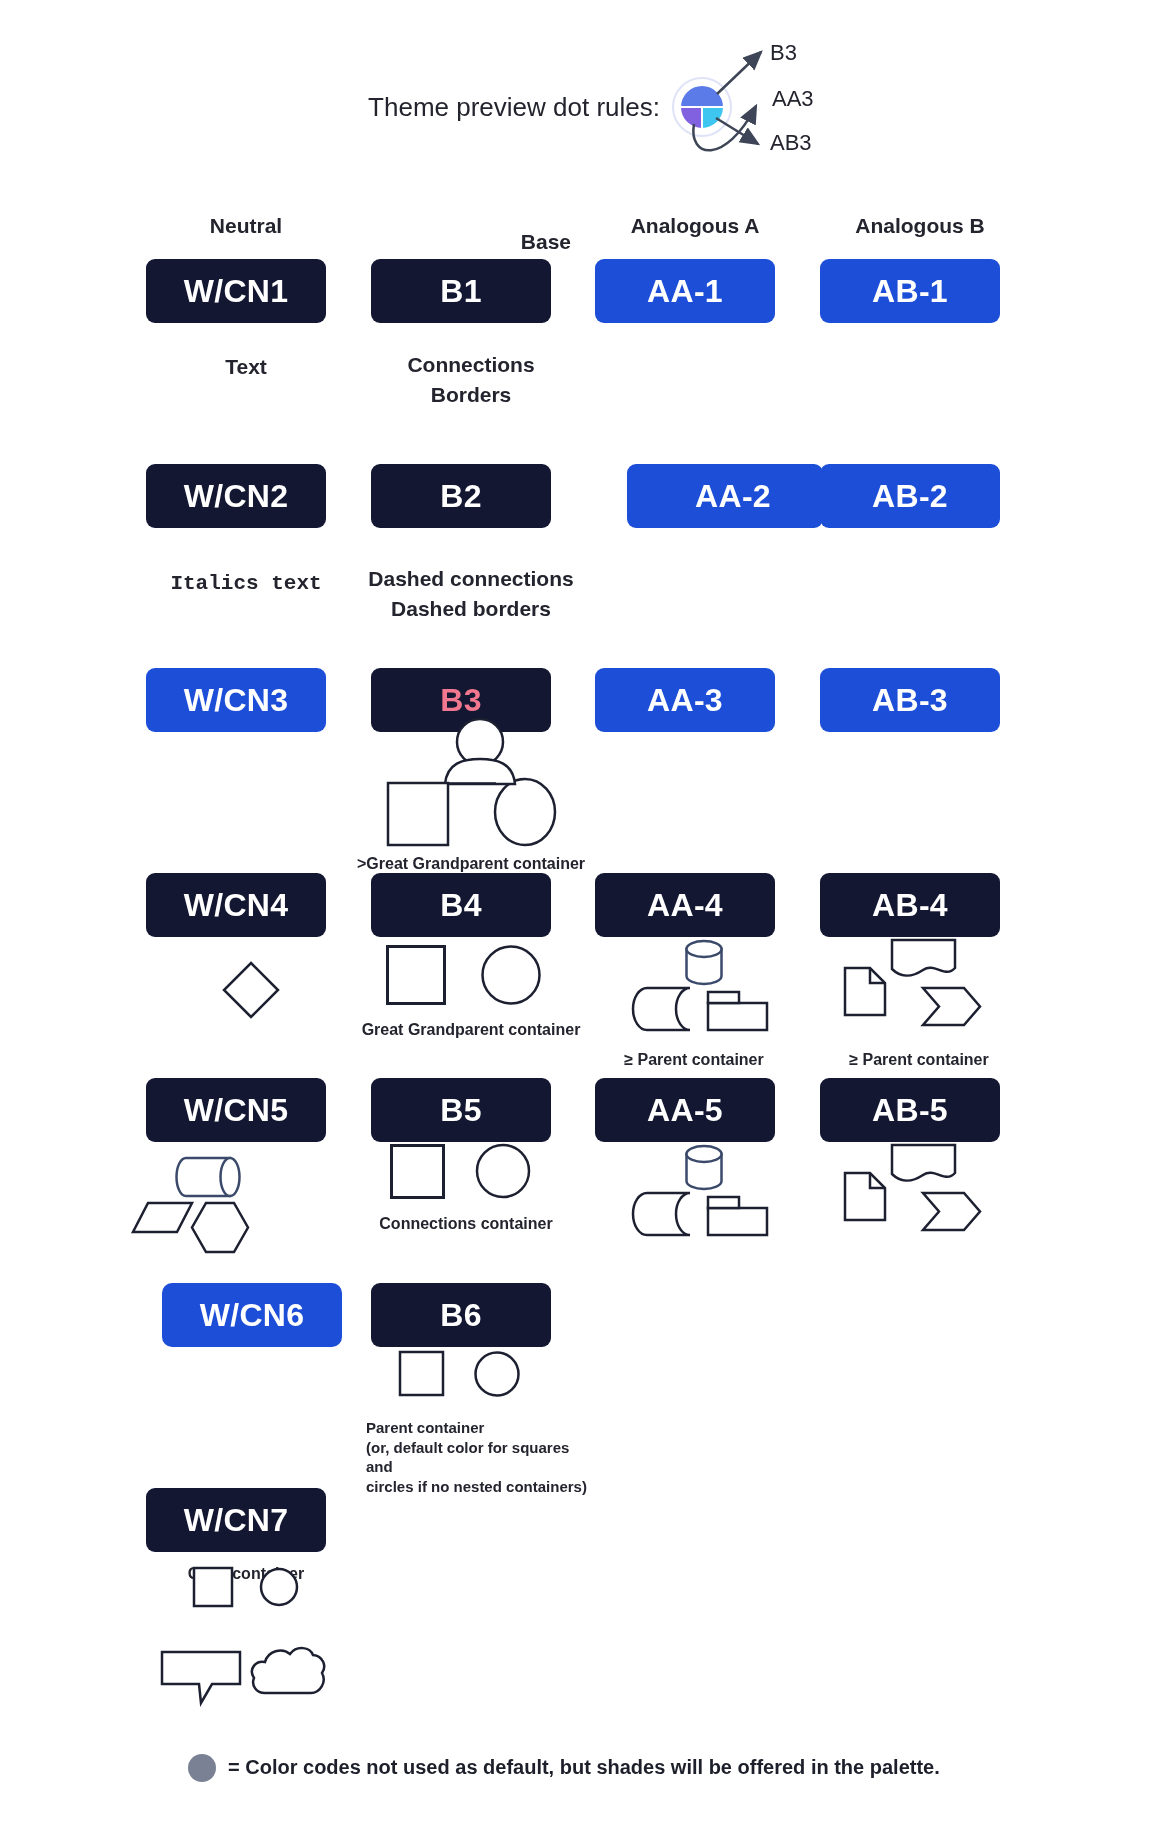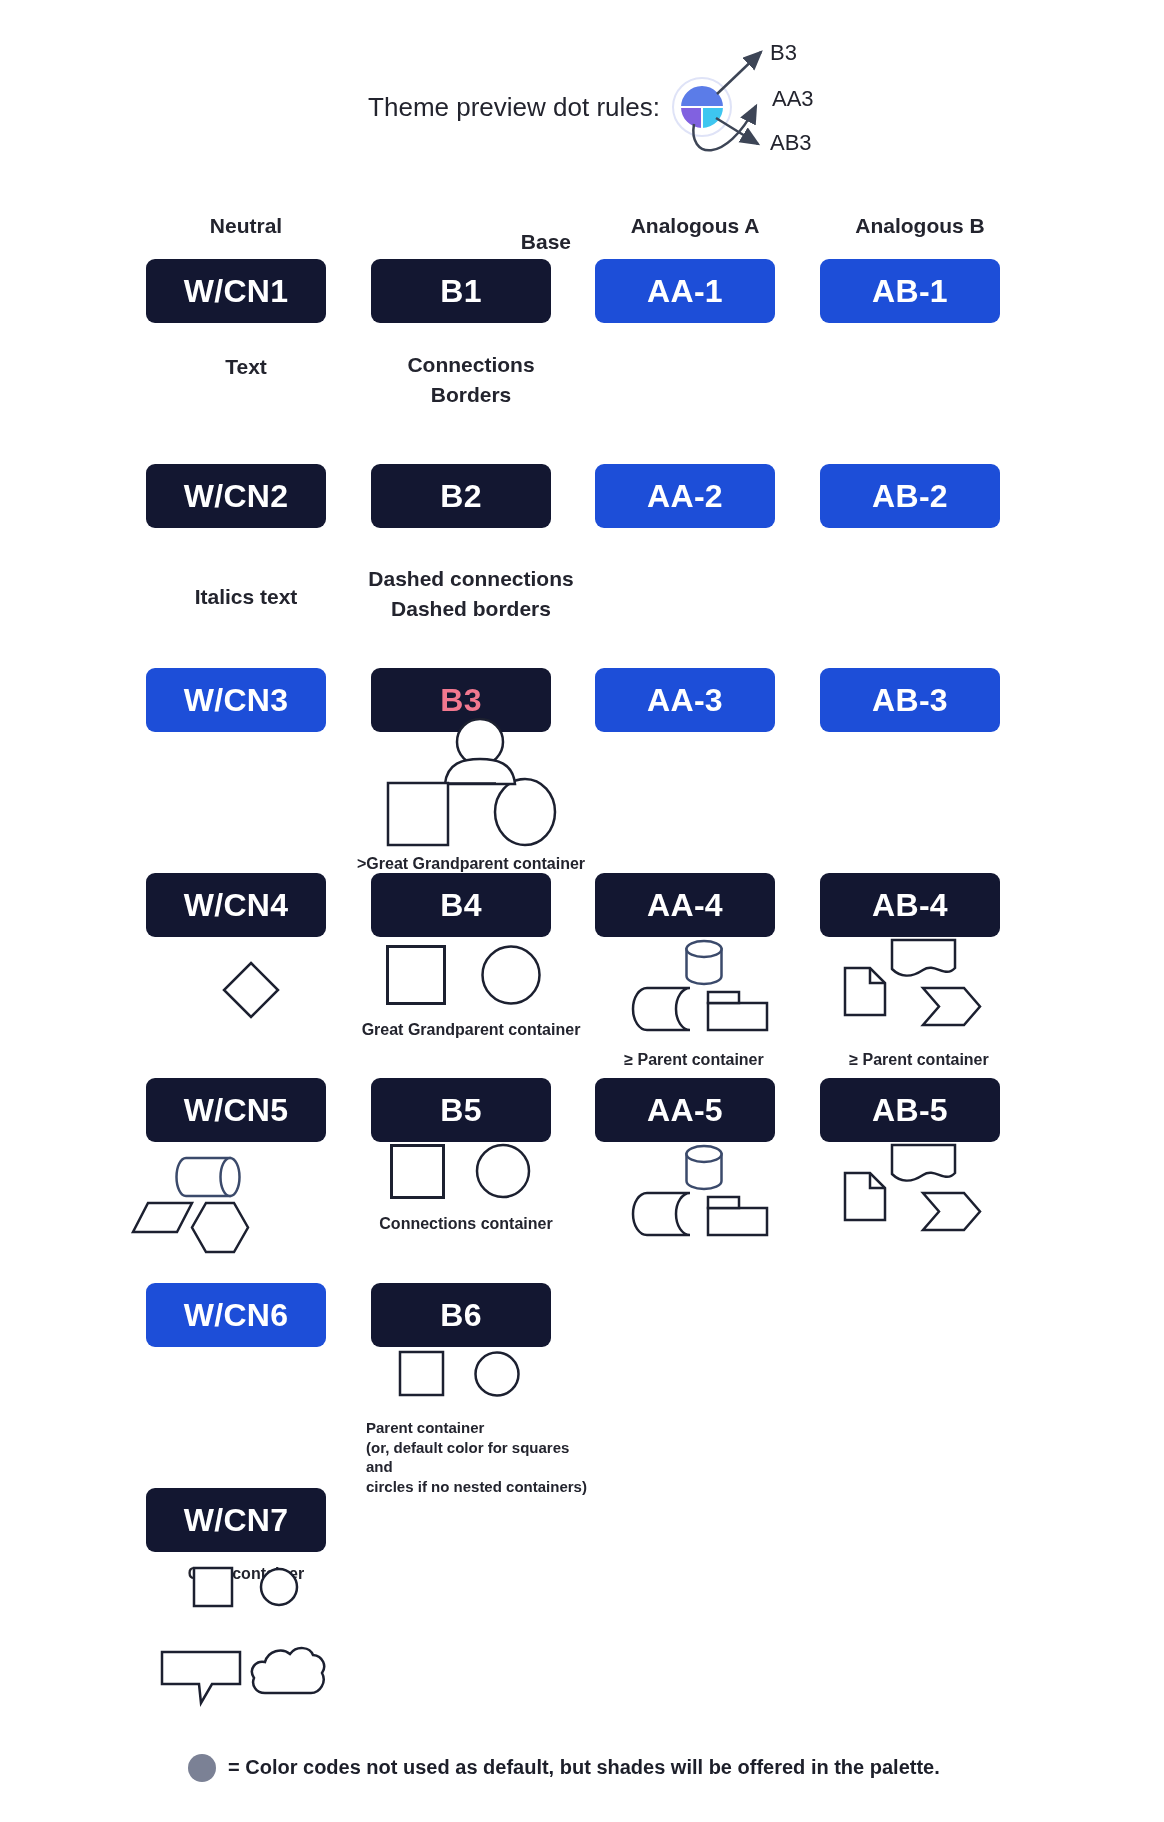--- a/index.html
+++ b/index.html
@@ -63,23 +63,23 @@
   <div class="sw sw--gray" style="left:595px;top:259px;">AA-1</div>
   <div class="sw sw--gray" style="left:820px;top:259px;">AB-1</div>
   <div class="note note--lg" style="left:146px;top:340px;width:200px;">Text</div>
   <div class="note note--lg" style="left:371px;top:338px;width:200px;">
     <div>Connections</div>
     <div>Borders</div>
   </div>
 
   <div class="sw sw--dark" style="left:146px;top:464px;">W/CN2</div>
   <div class="sw sw--dark" style="left:371px;top:464px;">B2</div>
-  <div class="sw sw--gray" style="left:595px;top:464px;">AA-2</div>
+  <div class="sw sw--gray" style="left:627px;top:464px;padding-left:16px;">AA-2</div>
   <div class="sw sw--gray" style="left:820px;top:464px;">AB-2</div>
-  <div class="note note--lg" style="left:146px;top:570px;width:200px;">Italics text</div>
+  <div class="note note--lg" style="left:146px;top:557px;width:200px;font-family:Liberation Mono, monospace;">Italics text</div>
   <div class="note note--lg" style="left:361px;top:552px;width:220px;">
     <div>Dashed connections</div>
     <div>Dashed borders</div>
   </div>
 
   <div class="sw sw--gray" style="left:146px;top:668px;">W/CN3</div>
   <div class="sw sw--dark sw--pinktext" style="left:371px;top:668px;">B3</div>
   <div class="sw sw--gray" style="left:595px;top:668px;">AA-3</div>
   <div class="sw sw--gray" style="left:820px;top:668px;">AB-3</div>
 
@@ -150,21 +150,21 @@
     <rect x="86" y="53" width="31" height="11" fill="#ffffff" stroke="#1c2030" stroke-width="2.5"></rect>
   </svg>
 
   <svg class="shape" style="left:840px;top:1143px;" width="160" height="95" viewBox="0 0 160 95">
     <path d="M5,30 H30 L45,45 V77 H5 Z" fill="#ffffff" stroke="#1c2030" stroke-width="2.5"></path>
     <path d="M30,30 V45 H45" fill="none" stroke="#1c2030" stroke-width="2.5"></path>
     <path d="M52,2 H115 V30 C105,41 95,24 83,32 C71,40 60,39 52,31 Z" fill="#ffffff" stroke="#1c2030" stroke-width="2.5"></path>
     <polygon points="83,50 124,50 140,68.5 124,87 83,87 99,68.5" fill="#ffffff" stroke="#1c2030" stroke-width="2.5"></polygon>
   </svg>
 
-  <div class="sw sw--gray" style="left:146px;top:1283px;">W/CN6</div>
+  <div class="sw sw--gray" style="left:162px;top:1283px;border-radius:10px;">W/CN6</div>
   <div class="sw sw--dark" style="left:371px;top:1283px;">B6</div>
 
   <svg class="shape" style="left:398px;top:1350px;" width="130" height="48" viewBox="0 0 130 48">
     <rect x="2" y="2" width="43" height="43" fill="#ffffff" stroke="#1c2030" stroke-width="2.5"></rect>
     <circle cx="99" cy="24" r="21.5" fill="#ffffff" stroke="#1c2030" stroke-width="2.5"></circle>
   </svg>
   <div class="note note--xs" style="left:366px;top:1406px;width:230px;">
     <div>Parent container</div>
     <div>(or, default color for squares and</div>
     <div>circles if no nested containers)</div>

